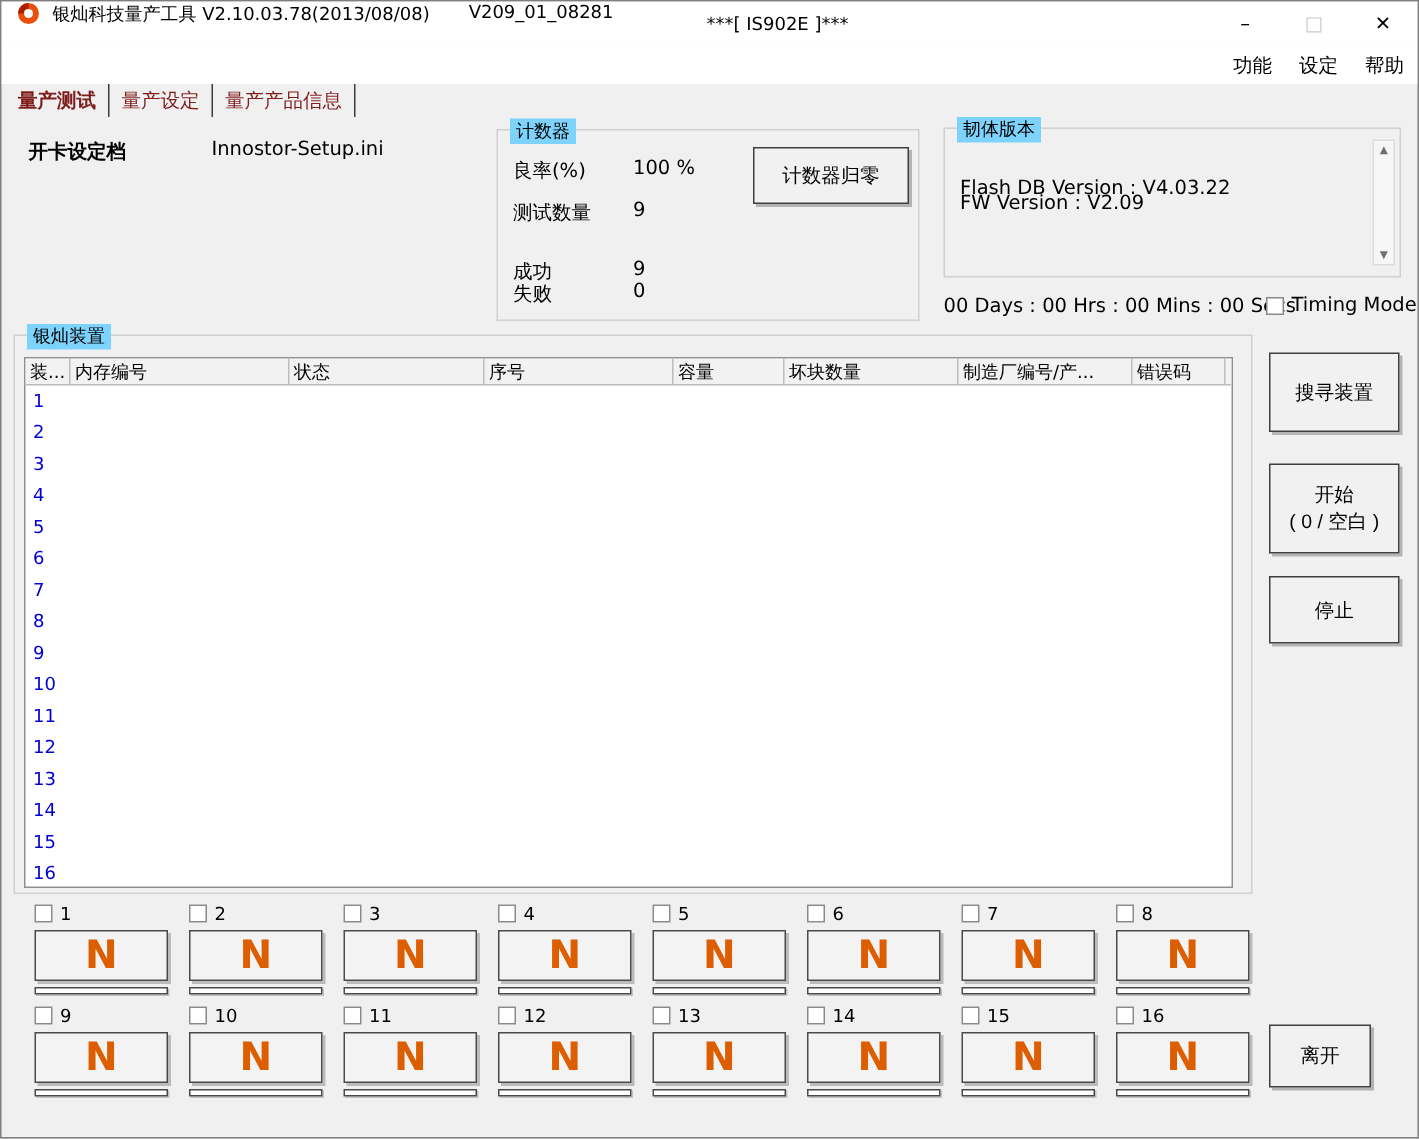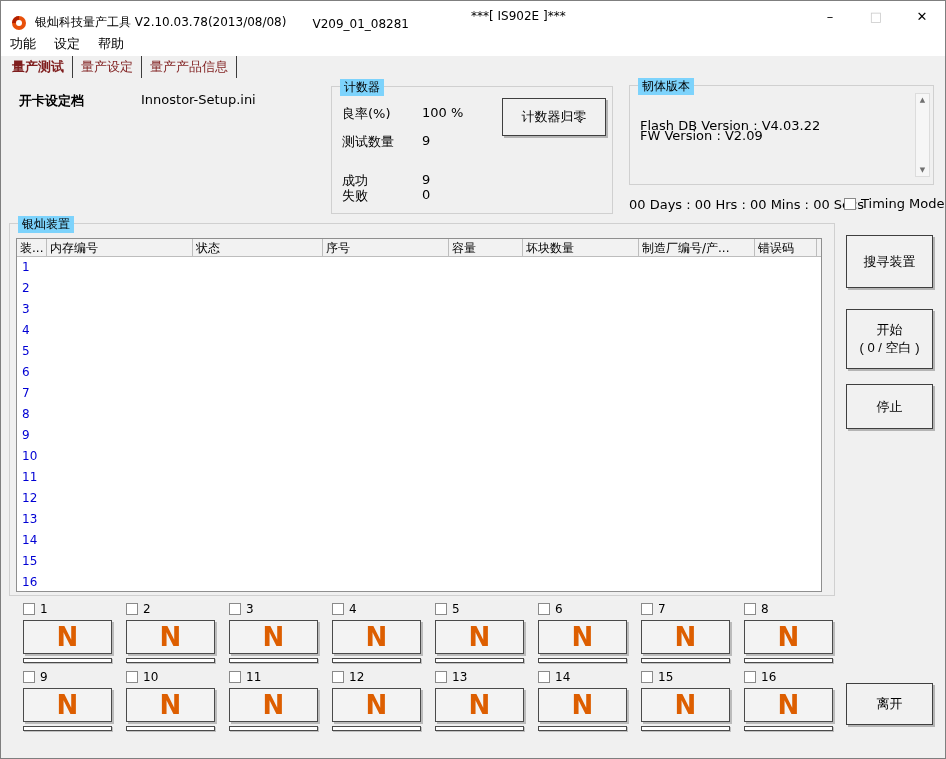--- a/index.html
+++ b/index.html
@@ -1,30 +1,30 @@
 <!DOCTYPE html>
 <html style="--accent-orange: #dd5e00; --row-number-blue: #0000d4;"><head>
 <meta charset="utf-8">
 <style>
   * { margin:0; padding:0; box-sizing:border-box; }
   body { font-family:"DejaVu Sans", "Liberation Sans", sans-serif; background:#cfcfcf; }
   .window { position:relative; width:946px; height:759px; background:#f0f0f0; border:1px solid #7f7f7f; overflow:hidden; }
 
   
-  .titlebar { position:absolute; left:0; top:0; right:0; height:30px; background:#ffffff; display:flex; align-items:flex-end; }
+  .titlebar { position:absolute; left:0; top:0; right:0; height:30px; background:#ffffff; display:flex; align-items:flex-start; }
   .app-icon { margin-left:10px; width:16px; height:16px; flex:0 0 auto; }
   .title-text { margin-left:8px; font-size:12px; color:#000; white-space:nowrap; }
   .title-version { margin-left:26px; font-size:12px; color:#000; white-space:nowrap; }
   .title-center { position:absolute; left:470px; top:0; height:30px; display:flex; align-items:center; font-size:12px; color:#000; }
   .win-controls { position:absolute; right:0; top:0; height:30px; display:flex; }
   .win-btn { width:46px; height:30px; display:flex; align-items:center; justify-content:center; font-size:13px; color:#000; }
   .win-btn.max { color:#c9c9c9; }
 
   
-  .menubar { position:absolute; left:0; top:30px; right:0; height:25px; background:#ffffff; display:flex; align-items:center; font-size:13px; }
+  .menubar { position:absolute; left:0; top:30px; right:0; height:25px; background:#ffffff; display:flex; align-items:center; font-size:13px;justify-content:flex-end; }
   .menu-item { padding:0 9px; height:100%; display:flex; align-items:center; color:#000; }
 
   
   .tabbar { position:absolute; left:3px; top:55px; height:22px; display:flex; align-items:center; font-size:13px; }
   .tab { padding:2px 8px; border-right:1px solid #3c3c3c; color:#7f1d1d; }
   .tab.active { font-weight:bold; }
 
   
   .groupbox { position:absolute; border:1px solid #d0d0d0; }
   .gb-legend { position:absolute; top:-8px; left:8px; background:#7dd3fc; padding:0 4px; font-size:12px; color:#000; white-space:nowrap; }
@@ -69,21 +69,21 @@
   .td { overflow:hidden; white-space:nowrap; }
   .td:nth-child(1){ width:30px; color:var(--row-number-blue,#0000d4); padding-left:5px; }
   .td:nth-child(2){ width:146px; } .td:nth-child(3){ width:130px; } .td:nth-child(4){ width:126px; }
   .td:nth-child(5){ width:74px; } .td:nth-child(6){ width:116px; } .td:nth-child(7){ width:116px; }
   .td:nth-child(8){ width:62px; }
 
   
   .search-btn { position:absolute; left:845px; top:234px; width:87px; height:53px; }
   .start-btn  { position:absolute; left:845px; top:308px; width:87px; height:60px; }
   .stop-btn   { position:absolute; left:845px; top:383px; width:87px; height:45px; }
-  .exit-btn   { position:absolute; left:845px; top:682px; width:87px; height:42px;text-align:center; }
+  .exit-btn   { position:absolute; left:845px; top:682px; width:68px; height:42px;text-align:center; }
 
   
   .slots { position:absolute; left:22px; top:601px; display:grid; grid-template-columns:repeat(8,103px); row-gap:7px; }
   .slot { width:89px; }
   .slot-head { display:flex; align-items:center; height:14px; margin-bottom:4px; font-size:12px; }
   .slot-status { height:34px; border:1px solid #4a4a4a; box-shadow:2px 2px 0 rgba(0,0,0,0.22); background:#f3f3f3;
                  display:flex; align-items:center; justify-content:center;
                  font-size:26px; font-weight:bold; color:var(--accent-orange,#dd5e00); }
   .slot-progress { margin-top:4px; height:5px; border:1px solid #4a4a4a; box-shadow:1px 1px 0 rgba(0,0,0,0.2); background:#fff; }
 </style>

